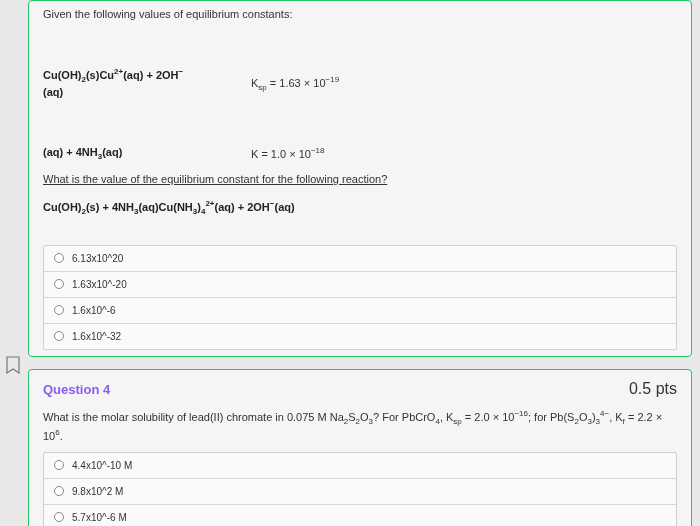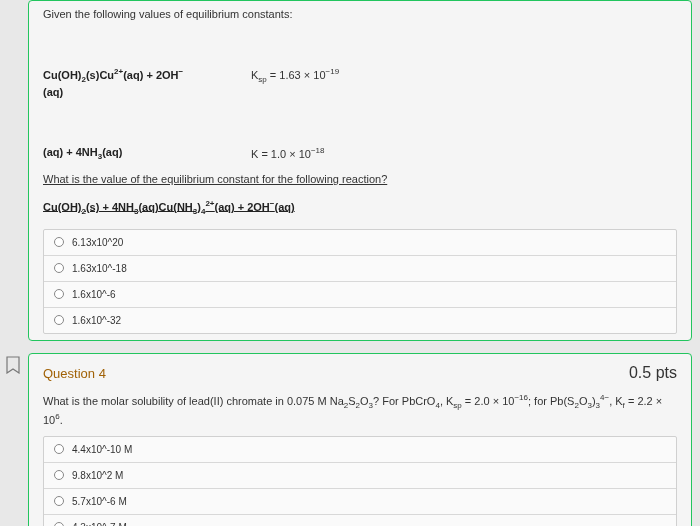--- a/index.html
+++ b/index.html
@@ -17,21 +17,21 @@
   .card {
     background: #f5f5f5;
     border: 1px solid #22c55e;
     border-radius: 4px;
     padding: 10px 14px 6px 14px;
     margin-bottom: 12px;
     position: relative;
   }
   .q-top { padding-top: 6px; }
   .intro { margin-bottom: 10px; }
-  .rxn-row { display: flex; margin-bottom: 10px; margin-top: 44px; }
+  .rxn-row { display: flex; align-items: center; margin-bottom: 10px; margin-top: 44px; }
   .rxn-left { width: 200px; }
   .rxn-right { margin-left: 8px; }
   .line { line-height: 1.4; }
   .bold { font-weight: bold; color: #222; }
   sub { font-size: 8px; vertical-align: sub; }
   sup { font-size: 8px; vertical-align: super; }
   .question-text { margin: 8px 0 10px 0; text-decoration: underline; }
   .choices {
     border: 1px solid #d0d0d0;
     border-radius: 2px;
@@ -52,21 +52,21 @@
     border-radius: 50%;
     margin-right: 8px;
     background: #fff;
   }
   .q-header {
     display: flex;
     justify-content: space-between;
     align-items: baseline;
     margin-bottom: 10px;
   }
-  .q-title { font-size: 13px; font-weight: normal; color: #a16207; }
+  .q-title { font-size: 13px; font-weight: bold; color: #8b5cf6; }
   .q-pts { font-size: 16px; }
   .bookmark {
     position: absolute;
     left: 6px;
     top: 356px;
     width: 14px; height: 18px;
   }
   .bookmark svg { display: block; }
 </style>
 </head>
@@ -93,30 +93,30 @@
     </div>
 
     <div class="rxn-row">
       <div class="rxn-left">
         <div class="line bold">(aq) + 4NH<sub>3</sub>(aq)</div>
       </div>
       <div class="rxn-right line">K = 1.0 × 10<sup>−18</sup></div>
     </div>
 
     <div class="question-text line">What is the value of the equilibrium constant for the following reaction?</div>
-    <div class="line bold" style="margin-bottom:12px;text-decoration:underline;">Cu(OH)<sub>2</sub>(s) + 4NH<sub>3</sub>(aq)Cu(NH<sub>3</sub>)<sub>4</sub><sup>2+</sup>(aq) + 2OH<sup>−</sup>(aq)</div>
+    <div class="line bold" style="margin-bottom:28px;">Cu(OH)<sub>2</sub>(s) + 4NH<sub>3</sub>(aq)Cu(NH<sub>3</sub>)<sub>4</sub><sup>2+</sup>(aq) + 2OH<sup>−</sup>(aq)</div>
 
     <div class="choices">
       <label class="choice">
         <span class="radio"></span>
         <span>6.13x10^20</span>
       </label>
       <label class="choice">
         <span class="radio"></span>
-        <span>1.63x10^-18</span>
+        <span>1.63x10^-20</span>
       </label>
       <label class="choice">
         <span class="radio"></span>
         <span>1.6x10^-6</span>
       </label>
       <label class="choice">
         <span class="radio"></span>
         <span>1.6x10^-32</span>
       </label>
     </div>

